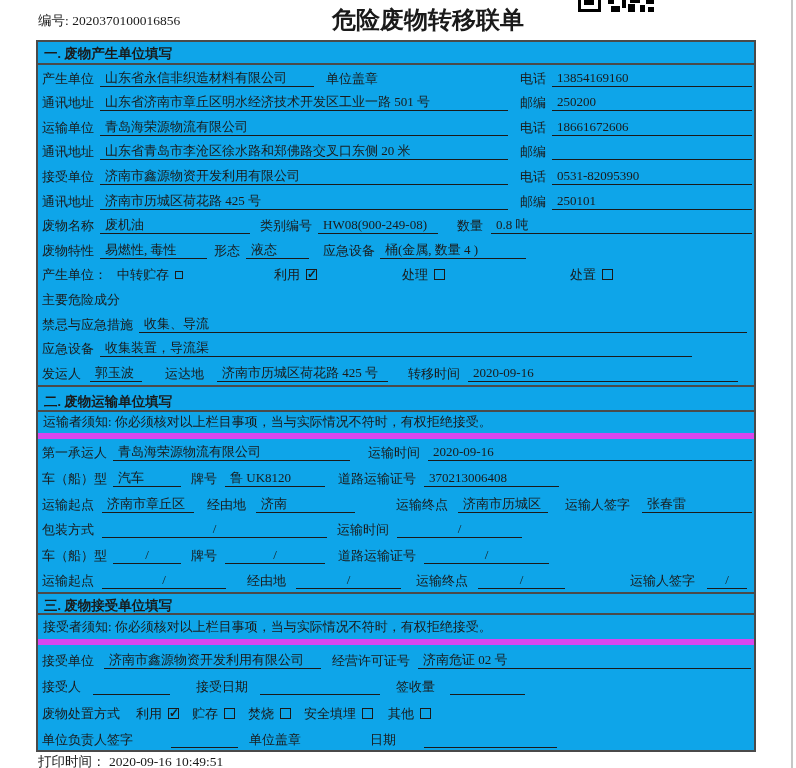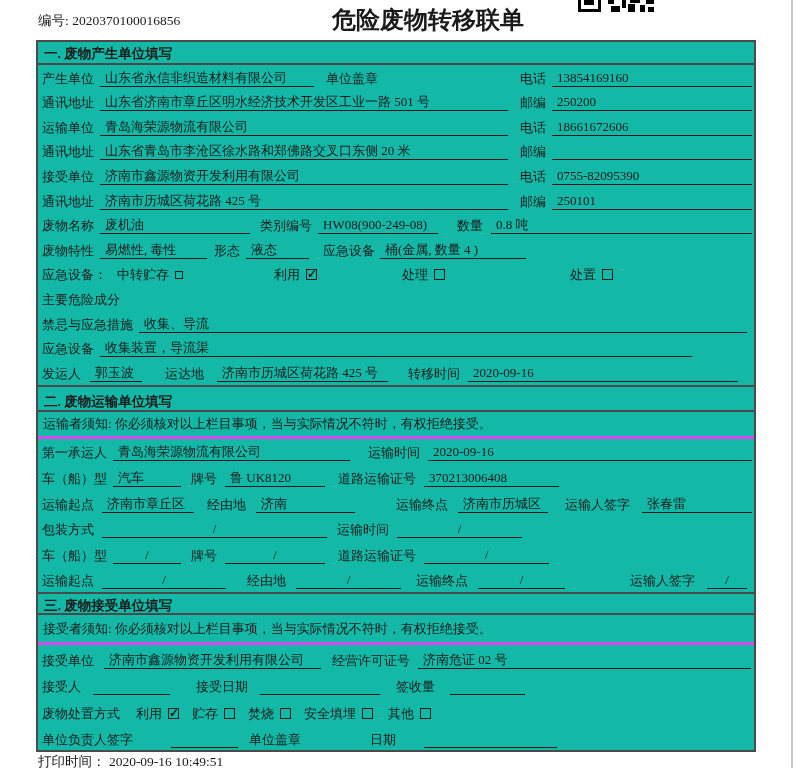--- a/index.html
+++ b/index.html
@@ -7,31 +7,31 @@
     width:796px; height:768px; position:relative; overflow:hidden;
     font-family:"Liberation Serif","DejaVu Serif",serif;
     color:#1a1a1a;
   }
   #serial { position:absolute; left:38px; top:12px; font-size:13.5px; white-space:nowrap; }
   #doc-title { position:absolute; left:332px; top:4px; font-size:24px; font-weight:bold; white-space:nowrap; }
   #qr { position:absolute; left:578px; top:0; }
   #page-edge { position:absolute; left:791px; top:0; width:2px; height:768px; background:#c6c6c6; }
   #formbox {
     position:absolute; left:36px; top:40px; width:720px; height:712px;
-    border:2px solid #4a4a4a; box-sizing:border-box; overflow:hidden; background:#14b8a6;
+    border:2px solid #4a4a4a; box-sizing:border-box; overflow:hidden; background:#0ea5e9;
   }
   .sechead {
     font-weight:bold; font-size:13.5px; line-height:15px;
     padding:4px 0 0 6px; border-bottom:2px solid #4a4a4a; box-sizing:border-box;
   }
   #s1h { height:23px; }
   #s2h { height:27px; padding-top:7px; border-top:2px solid #4a4a4a; }
   #s3h { height:23px; padding-top:4px; border-top:2px solid #4a4a4a; }
   .notice {
-    font-size:13px; padding-left:5px; border-bottom:3px solid #d946ef;
+    font-size:13px; padding-left:5px; border-bottom:6px solid #d946ef;
     box-sizing:border-box; display:flex; align-items:center; white-space:nowrap;
   }
   #s2n { height:27px; }
   #s3n { height:30px; }
   .row {
     display:flex; align-items:flex-end; font-size:13px; line-height:16px;
     padding:0 2px 3px 4px; box-sizing:border-box;
   }
   .r1h { height:24.6px;font-family:Liberation Serif, serif; }
   .r2h { height:25.6px; }
@@ -115,21 +115,21 @@
     <span class="lbl">通讯地址</span>
     <span class="val grow" style="margin-right:12px">山东省青岛市李沧区徐水路和郑佛路交叉口东侧 20 米</span>
     <span class="lbl">邮编</span>
     <span class="val" style="width:200px"></span>
   </div>
 
   <div class="row r1h">
     <span class="lbl">接受单位</span>
     <span class="val grow" style="margin-right:12px">济南市鑫源物资开发利用有限公司</span>
     <span class="lbl">电话</span>
-    <span class="val" style="width:200px">0755-82095390</span>
+    <span class="val" style="width:200px">0531-82095390</span>
   </div>
 
   <div class="row r1h">
     <span class="lbl">通讯地址</span>
     <span class="val grow" style="margin-right:12px">济南市历城区荷花路 425 号</span>
     <span class="lbl">邮编</span>
     <span class="val" style="width:200px">250101</span>
   </div>
 
   <div class="row r1h">
@@ -145,21 +145,21 @@
     <span class="lbl">废物特性</span>
     <span class="val" style="width:107px">易燃性, 毒性</span>
     <span class="lbl" style="margin-left:7px">形态</span>
     <span class="val" style="width:63px">液态</span>
     <span class="lbl" style="margin-left:14px">应急设备</span>
     <span class="val" style="width:146px;margin-left:5px">桶(金属, 数量  4 )</span>
     <span class="sp"></span>
   </div>
 
   <div class="row r1h">
-    <span class="lbl">应急设备：</span>
+    <span class="lbl">产生单位：</span>
     <span class="opt" style="margin-left:10px"><span>中转贮存</span><span class="cb small"></span></span>
     <span class="opt" style="margin-left:91px"><span>利用</span><span class="cb checked"></span></span>
     <span class="opt" style="margin-left:85px"><span>处理</span><span class="cb"></span></span>
     <span class="opt" style="margin-left:125px"><span>处置</span><span class="cb"></span></span>
   </div>
 
   <div class="row r1h">
     <span class="lbl">主要危险成分</span>
   </div>
 

